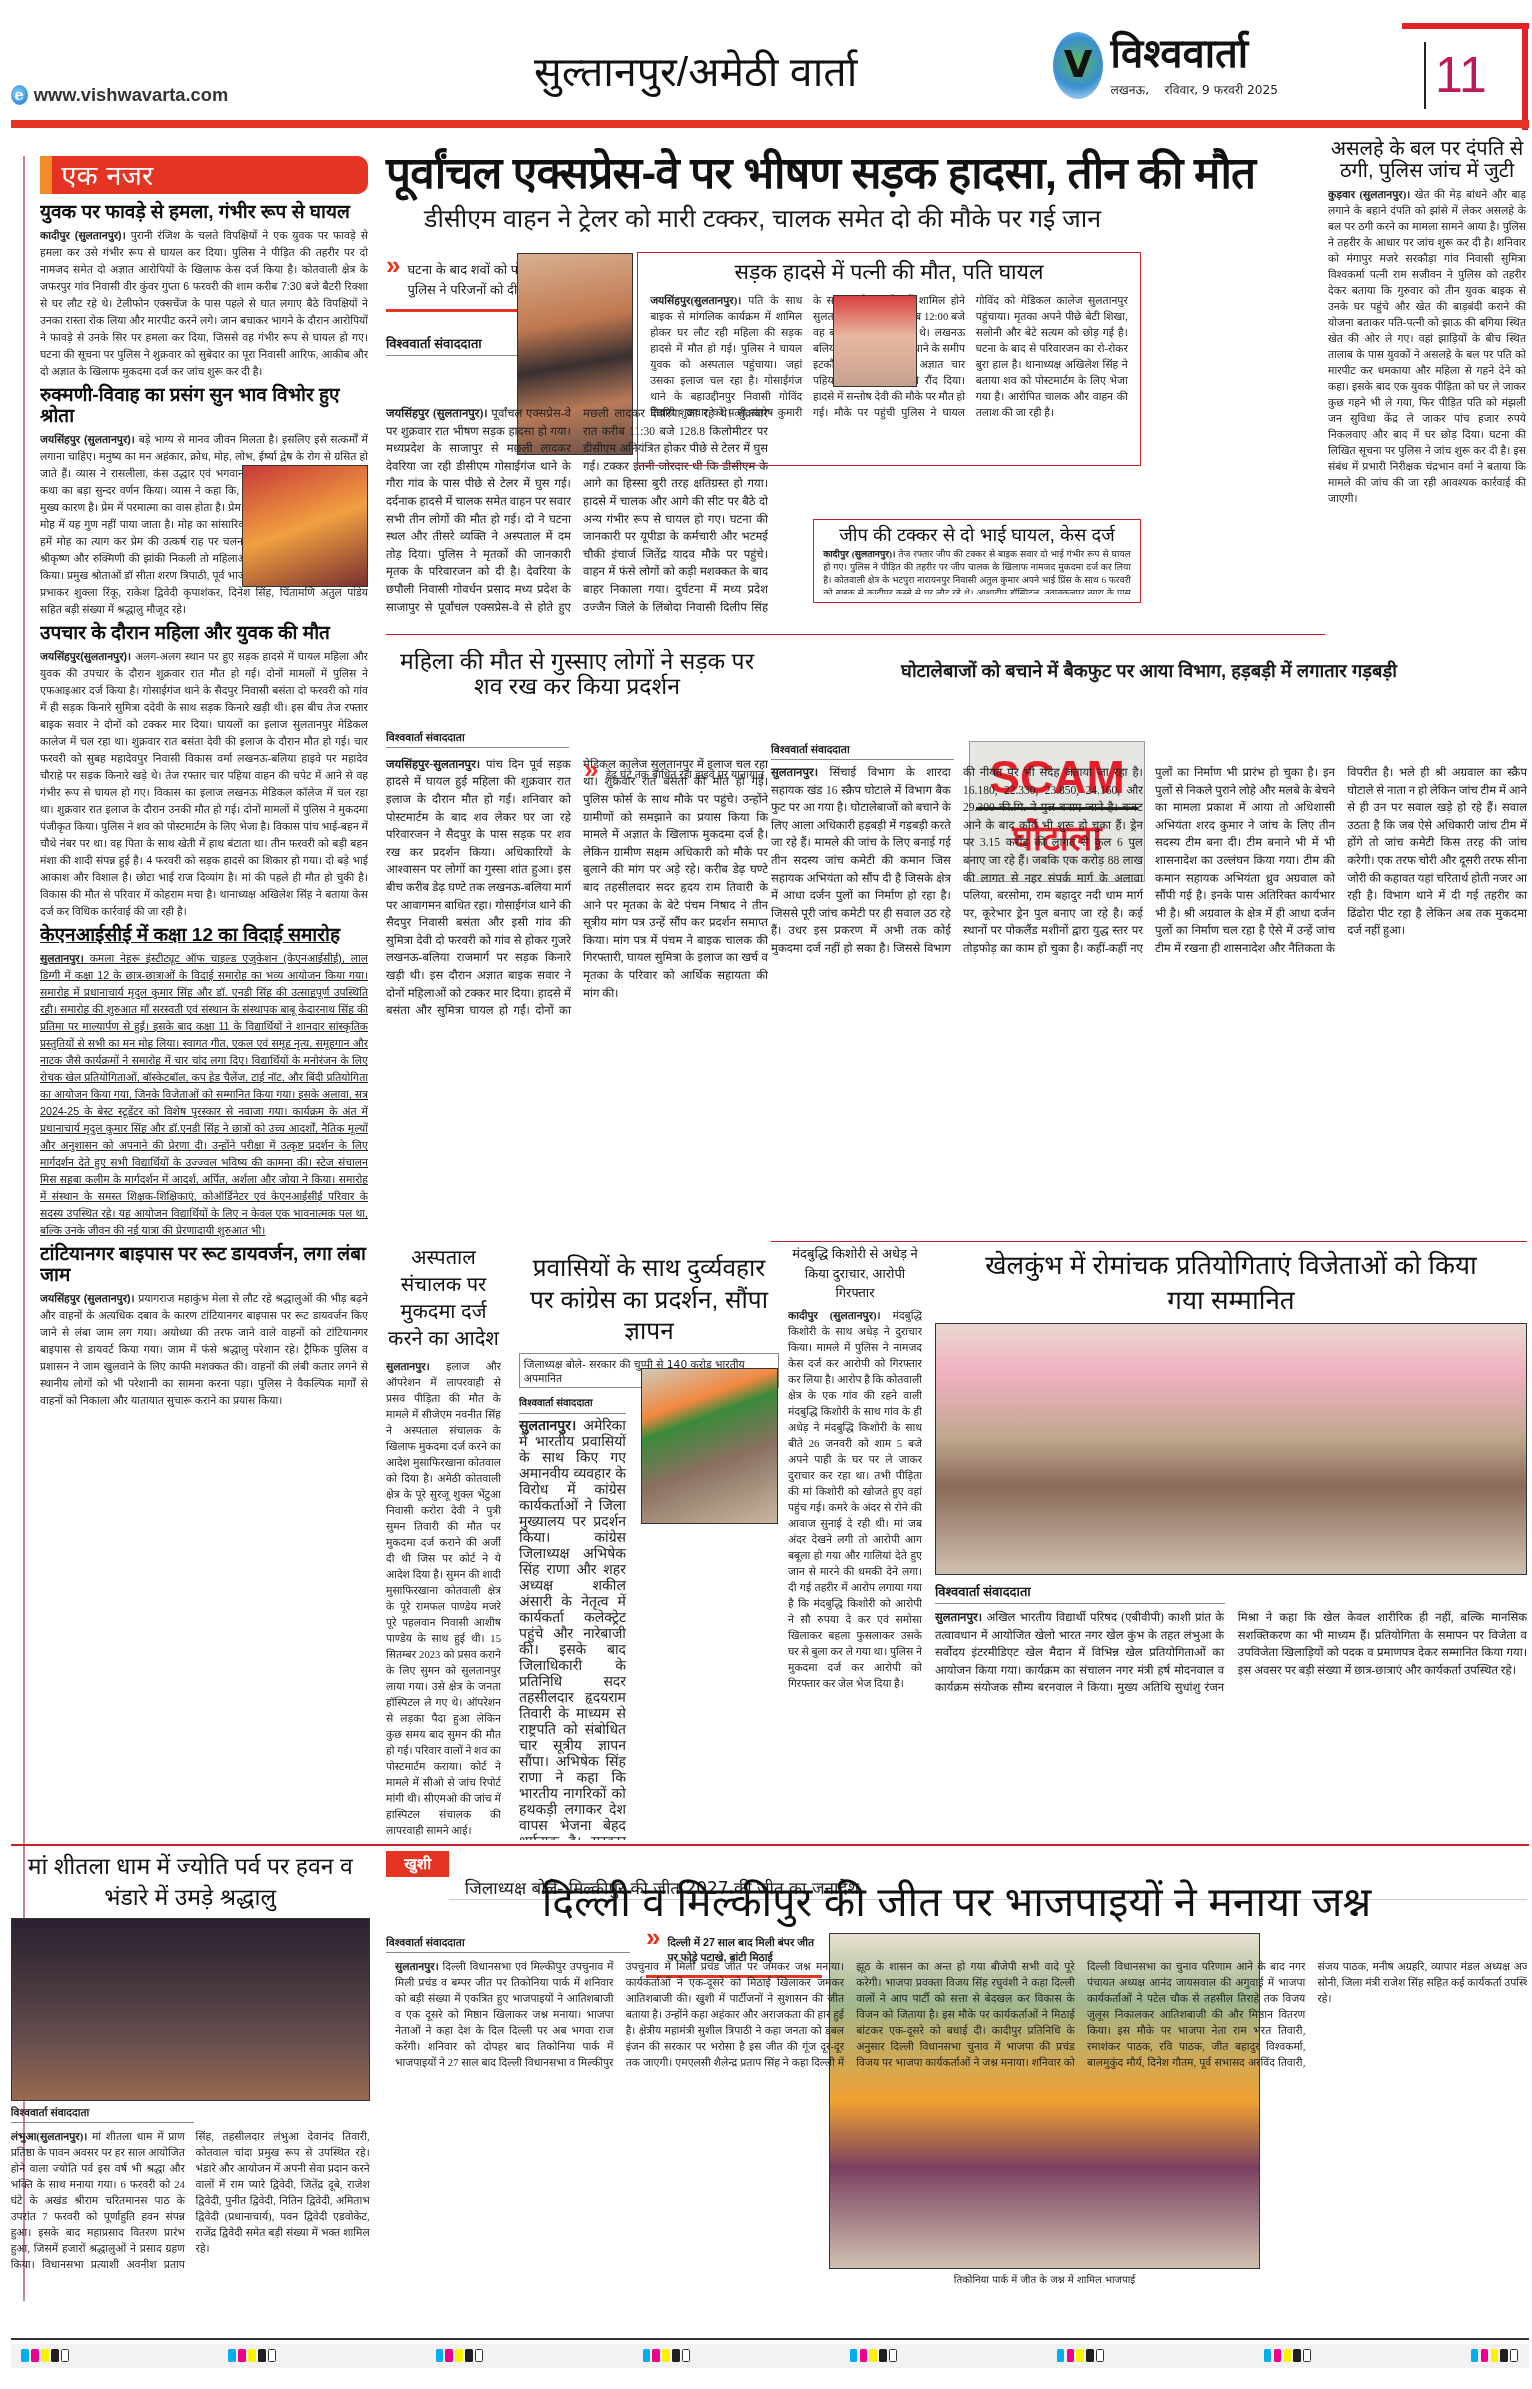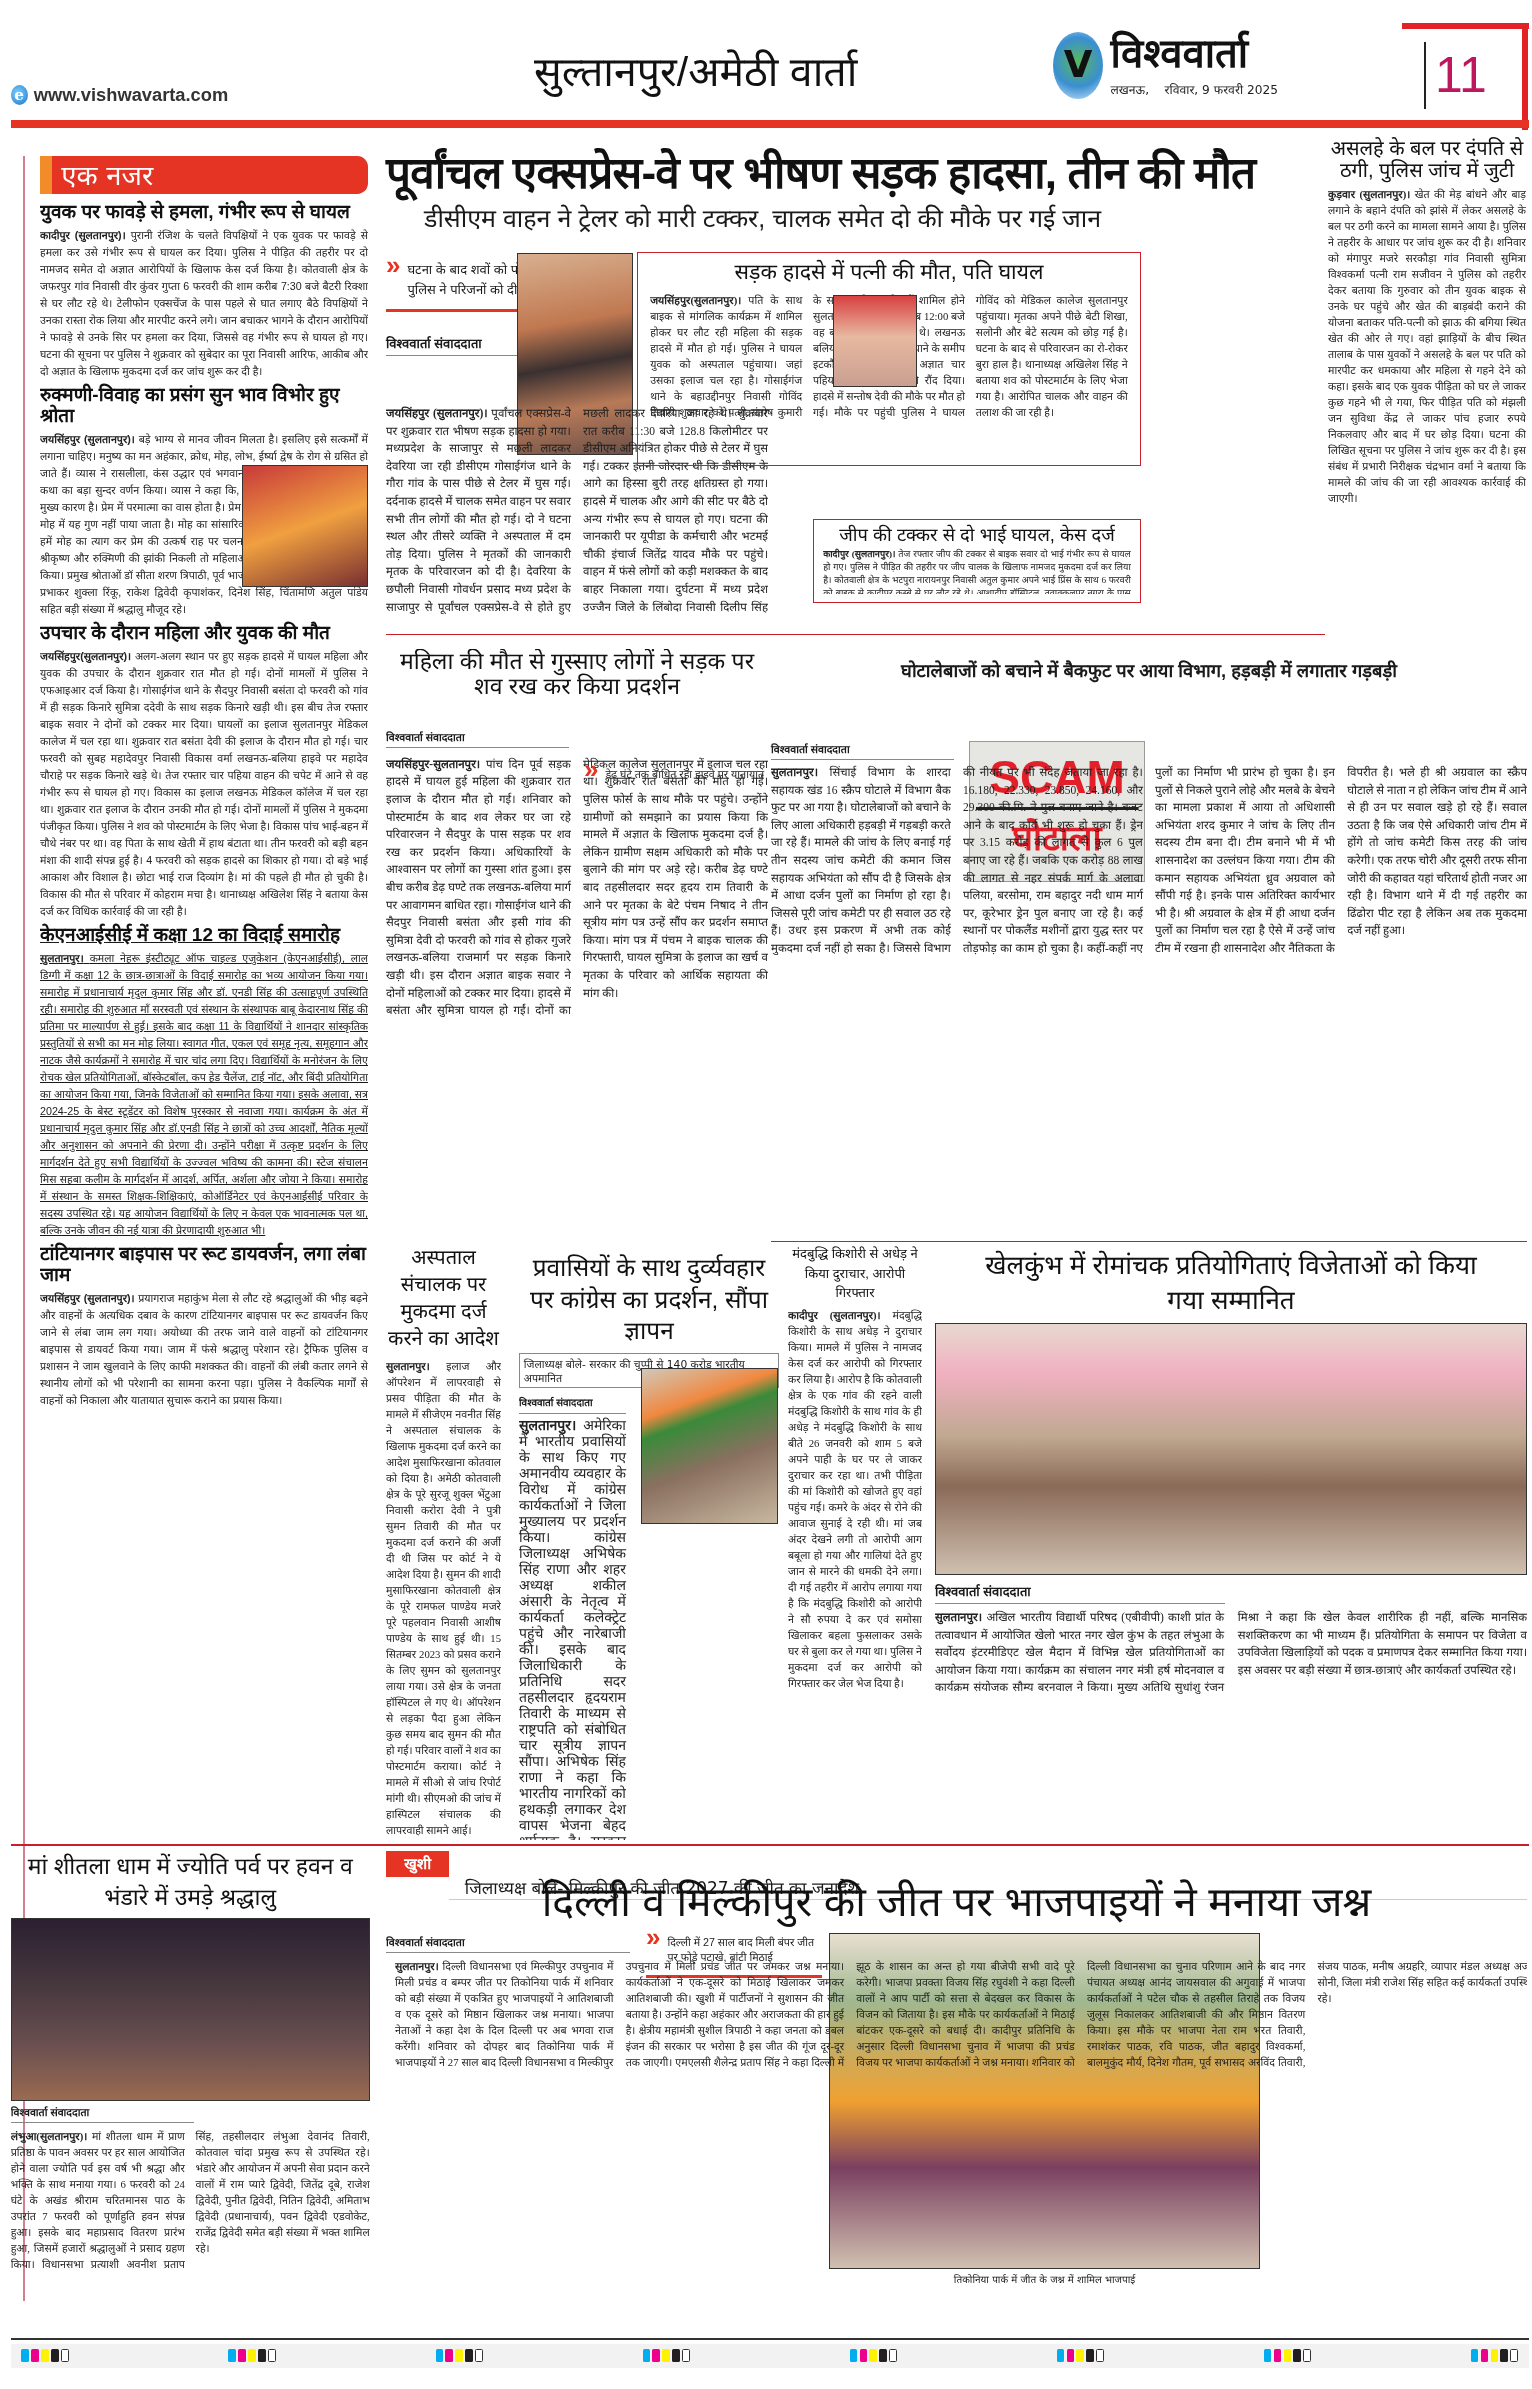--- a/index.html
+++ b/index.html
@@ -217,21 +217,21 @@
 
 <div class="abs" style="left:386px;top:1851px;width:1141px;height:466px;overflow:hidden;">
   <div style="display:flex;align-items:center;height:26px;">
     <span style="background:#e53424;color:#fff;font-size:15.3px;font-weight:bold;padding:1.5px 18.3px;height:26px;line-height:23px;">खुशी</span>
     <span style="font-size:17px;padding-left:15.3px;border-bottom:0.8px solid #ccc;flex:1;margin-top:48px;">जिलाध्यक्ष बोले- मिल्कीपुर की जीत 2027 की जीत का जनादेश</span>
   </div>
   <div class="headline" style="font-size:41px;font-weight:normal;text-align:center;margin-top:3.1px;white-space:nowrap;">दिल्ली व मिल्कीपुर की जीत पर भाजपाइयों ने मनाया जश्न</div>
   <div class="abs" style="left:0;top:84px;width:244px;">
     <div class="byline" style="font-size:10.7px;">विश्ववार्ता संवाददाता</div>
   </div>
-  <div class="abs" style="left:260px;top:84px;width:176px;">
+  <div class="abs" style="left:260px;top:84px;width:176px;font-weight:bold;">
     <div class="kicker" style="font-size:10.7px;line-height:15.3px;">दिल्ली में 27 साल बाद मिली बंपर जीत पर फोड़े पटाखे, बांटी मिठाई</div>
     <div class="kicker-rule"></div>
   </div>
   <div class="photo abs" style="left:443px;top:82px;width:431px;height:336px;background:linear-gradient(180deg,#e8e0d0,#a0b890 20%,#f0a030 50%,#7a4060 70%,#d0c0b0);"></div>
   <div class="abs" style="left:443px;top:421px;width:431px;text-align:center;font-size:10px;">तिकोनिया पार्क में जीत के जश्न में शामिल भाजपाई</div>
   <div class="abs body-text" style="left:0;top:107px;width:1141px;height:359px;column-count:5;column-gap:12.2px;overflow:hidden;font-size:10.7px;line-height:16px;margin-left:9px;">
     <b>सुलतानपुर।</b>
     <span>दिल्ली विधानसभा एवं मिल्कीपुर उपचुनाव में मिली प्रचंड व बम्पर जीत पर तिकोनिया पार्क में शनिवार को बड़ी संख्या में एकत्रित हुए भाजपाइयों ने आतिशबाजी व एक दूसरे को मिष्ठान खिलाकर जश्न मनाया। भाजपा नेताओं ने कहा देश के दिल दिल्ली पर अब भगवा राज करेंगी। शनिवार को दोपहर बाद तिकोनिया पार्क में भाजपाइयों ने 27 साल बाद दिल्ली विधानसभा व मिल्कीपुर उपचुनाव में मिली प्रचंड जीत पर जमकर जश्न मनाया। कार्यकर्ताओं ने एक-दूसरे को मिठाई खिलाकर जमकर आतिशबाजी की। खुशी में पार्टीजनों ने सुशासन की जीत बताया है। उन्होंने कहा अहंकार और अराजकता की हार हुई है। क्षेत्रीय महामंत्री सुशील त्रिपाठी ने कहा जनता को डबल इंजन की सरकार पर भरोसा है इस जीत की गूंज दूर-दूर तक जाएगी। एमएलसी शैलेन्द्र प्रताप सिंह ने कहा दिल्ली में झूठ के शासन का अन्त हो गया बीजेपी सभी वादे पूरे करेगी। भाजपा प्रवक्ता विजय सिंह रघुवंशी ने कहा दिल्ली वालों ने आप पार्टी को सत्ता से बेदखल कर विकास के विजन को जिताया है। इस मौके पर कार्यकर्ताओं ने मिठाई बांटकर एक-दूसरे को बधाई दी। कादीपुर प्रतिनिधि के अनुसार दिल्ली विधानसभा चुनाव में भाजपा की प्रचंड विजय पर भाजपा कार्यकर्ताओं ने जश्न मनाया। शनिवार को दिल्ली विधानसभा का चुनाव परिणाम आने के बाद नगर पंचायत अध्यक्ष आनंद जायसवाल की अगुवाई में भाजपा कार्यकर्ताओं ने पटेल चौक से तहसील तिराहे तक विजय जुलूस निकालकर आतिशबाजी की और मिष्ठान वितरण किया। इस मौके पर भाजपा नेता राम भरत तिवारी, रमाशंकर पाठक, रवि पाठक, जीत बहादुर विश्वकर्मा, बालमुकुंद मौर्य, दिनेश गौतम, पूर्व सभासद अरविंद तिवारी, संजय पाठक, मनीष अग्रहरि, व्यापार मंडल अध्यक्ष अजय सोनी, जिला मंत्री राजेश सिंह सहित कई कार्यकर्ता उपस्थित रहे।</span>
   </div>
 </div>

